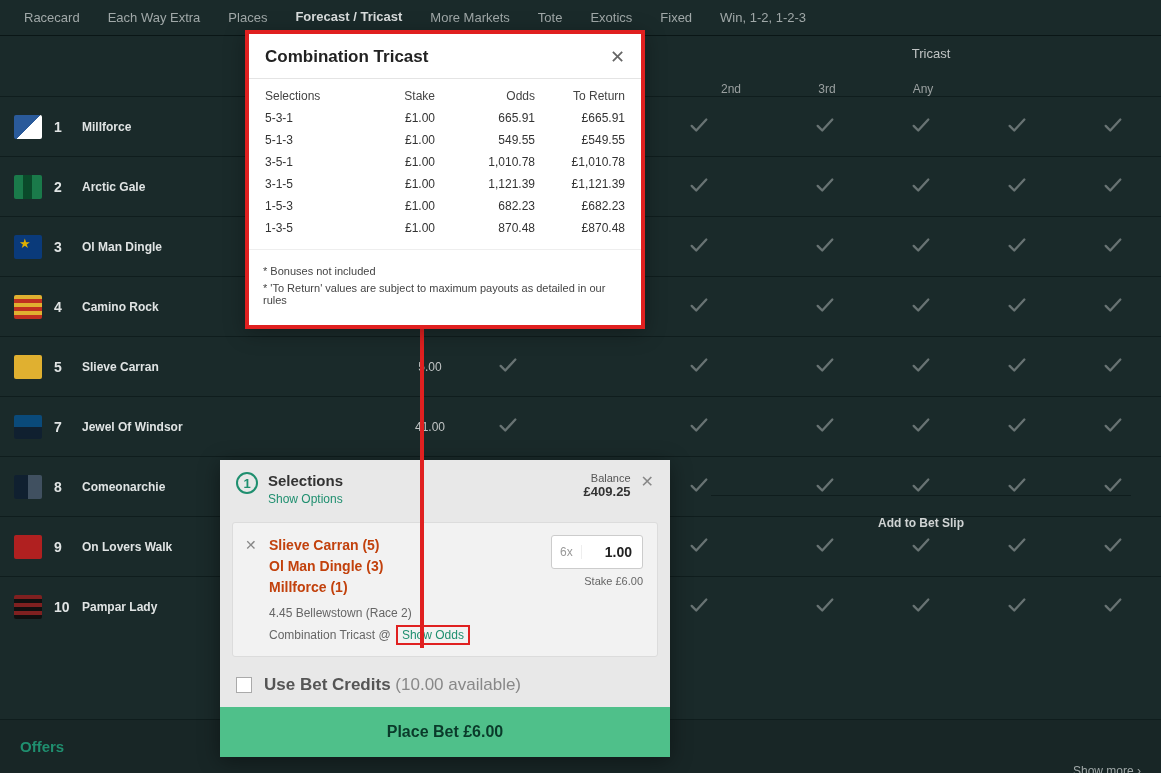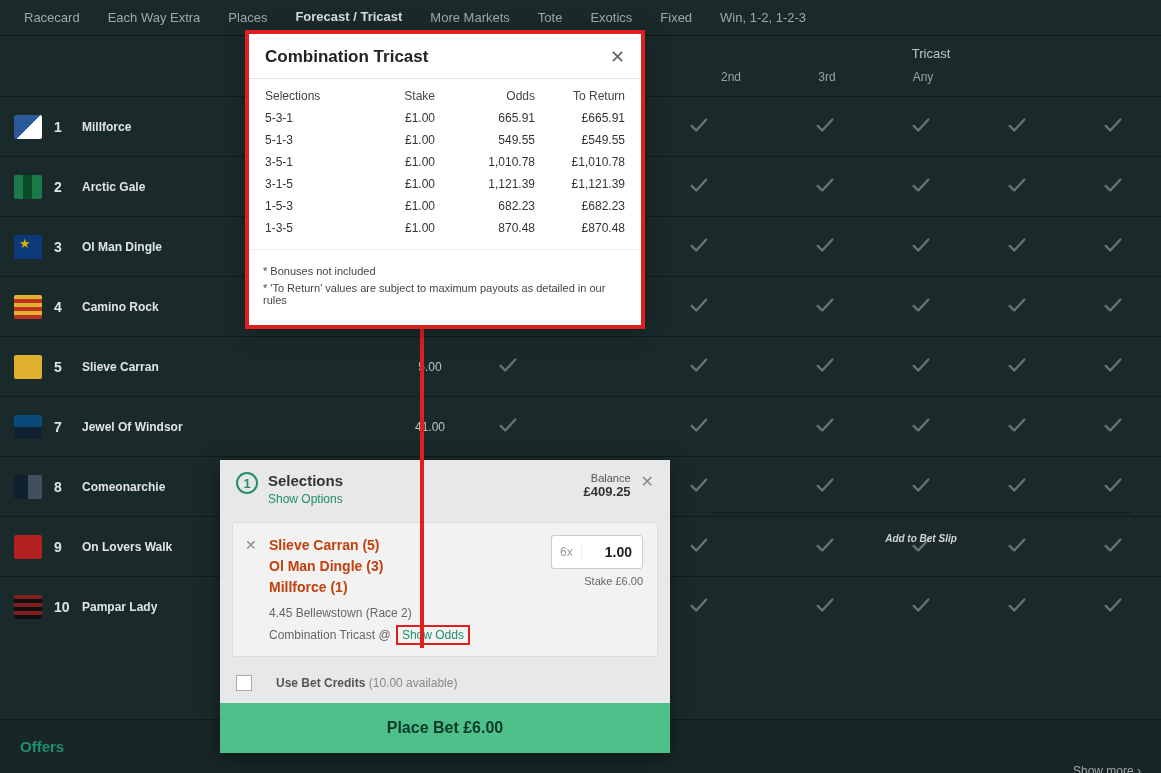--- a/index.html
+++ b/index.html
@@ -73,29 +73,28 @@
 
   .check {
     width: 96px;
     text-align: center;
   }
   .check svg { opacity: 0.45; }
 
   .add-slip {
     position: absolute;
     right: 30px;
-    bottom: 72px;
+    bottom: 86px;
     width: 420px;
     text-align: center;
     color: #d0d4d4;
-    font-size: 10px;
+    font-size: 12px;
     font-weight: 600;
     padding: 20px 0;
     border-top: 1px solid #0f1d1d;
-    font-style: italic;
   }
 
   .offers-bar {
     position: absolute;
     bottom: 0;
     left: 0;
     right: 0;
     height: 54px;
     display: flex;
     align-items: center;
@@ -229,23 +228,23 @@
     height: 34px;
     display: flex;
     align-items: center;
     border-radius: 3px;
   }
   .bs-mult { color: #999; font-size: 12px; padding: 0 8px; border-right: 1px solid #eee; }
   .bs-stake-val { flex: 1; text-align: right; padding-right: 10px; font-weight: bold; color: #222; font-size: 14px; }
   .bs-stake-label { font-size: 11px; color: #666; text-align: right; margin-top: 6px; }
 
   .bs-credits {
-    display: flex; align-items: center; gap: 24px;
+    display: flex; align-items: center; gap: 12px;
     padding: 8px 16px 12px;
-    color: #555; font-size: 12px;
+    color: #555; font-size: 17px;
   }
   .bs-checkbox {
     width: 16px; height: 16px; border: 1px solid #aaa; background: #fff;
   }
 
   .bs-placebet {
     background: #4fc08a;
     color: #0a3a2a;
     text-align: center;
     font-size: 16px;
@@ -281,21 +280,21 @@
     <div class="tab">Win, 1-2, 1-2-3</div>
   </div>
 
 <div class="main">
   <div class="header-row">
     <div class="col-horse"></div>
     <div class="col-odds"></div>
     <div style="width:96px;"></div>
     <div style="flex:1; position:relative;">
       <div class="header-label" style="position:absolute; right:40px; top:4px; width:380px;">Tricast</div>
-      <div style="display:flex; position:absolute; right:0; top:0; width:700px;">
+      <div style="display:flex; position:absolute; right:0; top:12px; width:700px;">
         <div class="col-check header-sub">Any</div>
         <div style="width:30px"></div>
         <div class="col-check header-sub">1st</div>
         <div class="col-check header-sub">2nd</div>
         <div class="col-check header-sub">3rd</div>
         <div class="col-check header-sub">Any</div>
       </div>
     </div>
   </div>
   <div id="rows">

